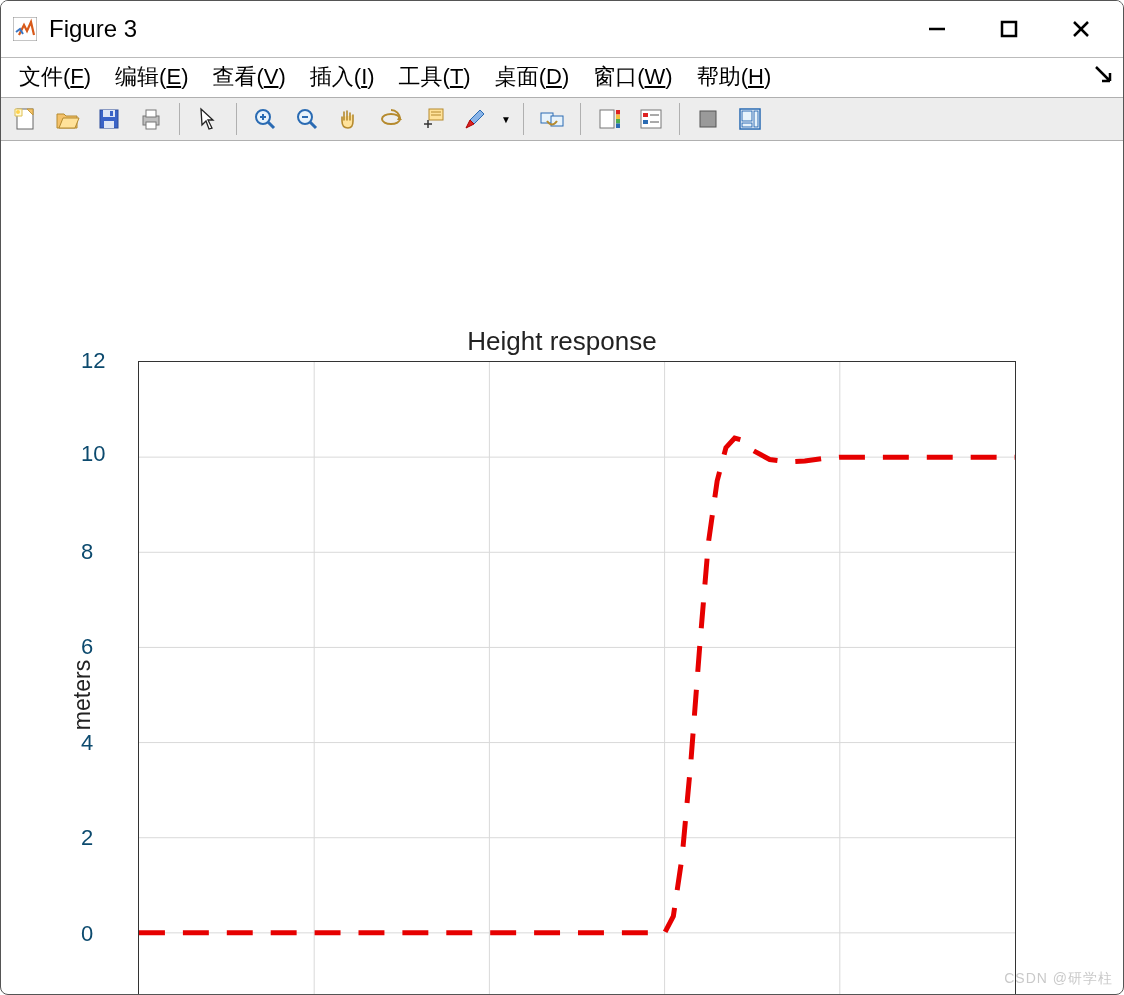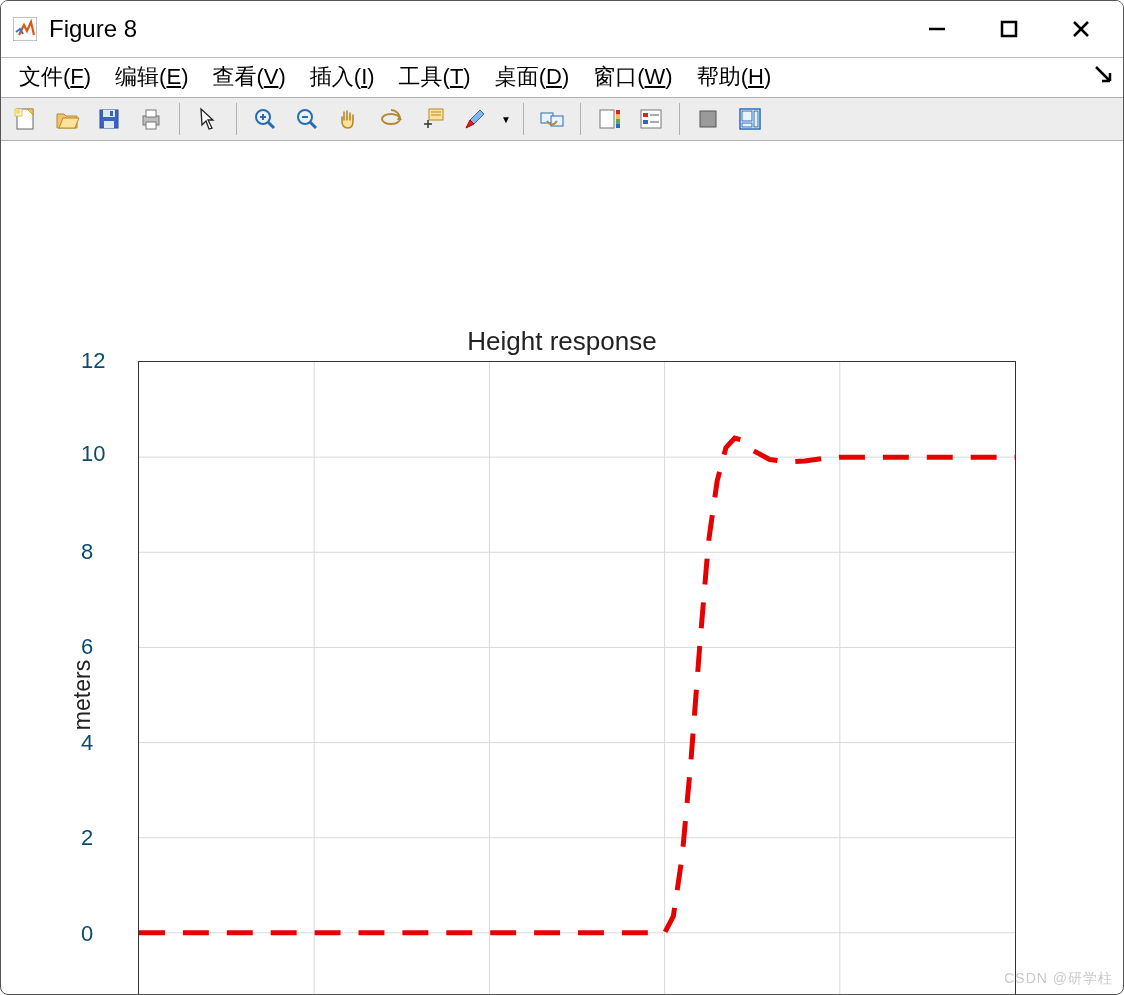--- a/index.html
+++ b/index.html
@@ -140,21 +140,21 @@
 <body>
 
 <div class="titlebar">
   <span class="app-icon">
     <svg width="24" height="24" viewBox="0 0 24 24">
       <rect x="0" y="0" width="24" height="24" fill="#fff" stroke="#888" stroke-width="1"></rect>
       <path d="M6 18 L11 8 L14 14 L18 5 L21 18" fill="none" stroke="#d85a1a" stroke-width="2.2"></path>
       <path d="M3 15 L7 12 L10 17" fill="none" stroke="#3a76c4" stroke-width="2"></path>
     </svg>
   </span>
-  <span class="title-text">Figure 8</span>
+  <span class="title-text">Figure 3</span>
   <div class="win-controls">
     <div class="win-btn">
       <svg width="20" height="20">
           <line x1="2" y1="10" x2="18" y2="10" stroke="#000" stroke-width="2.5"></line>
         </svg>
     </div>
     <div class="win-btn">
       <svg width="20" height="20">
           <rect x="3" y="3" width="14" height="14" fill="none" stroke="#000" stroke-width="2.5"></rect>
         </svg>

